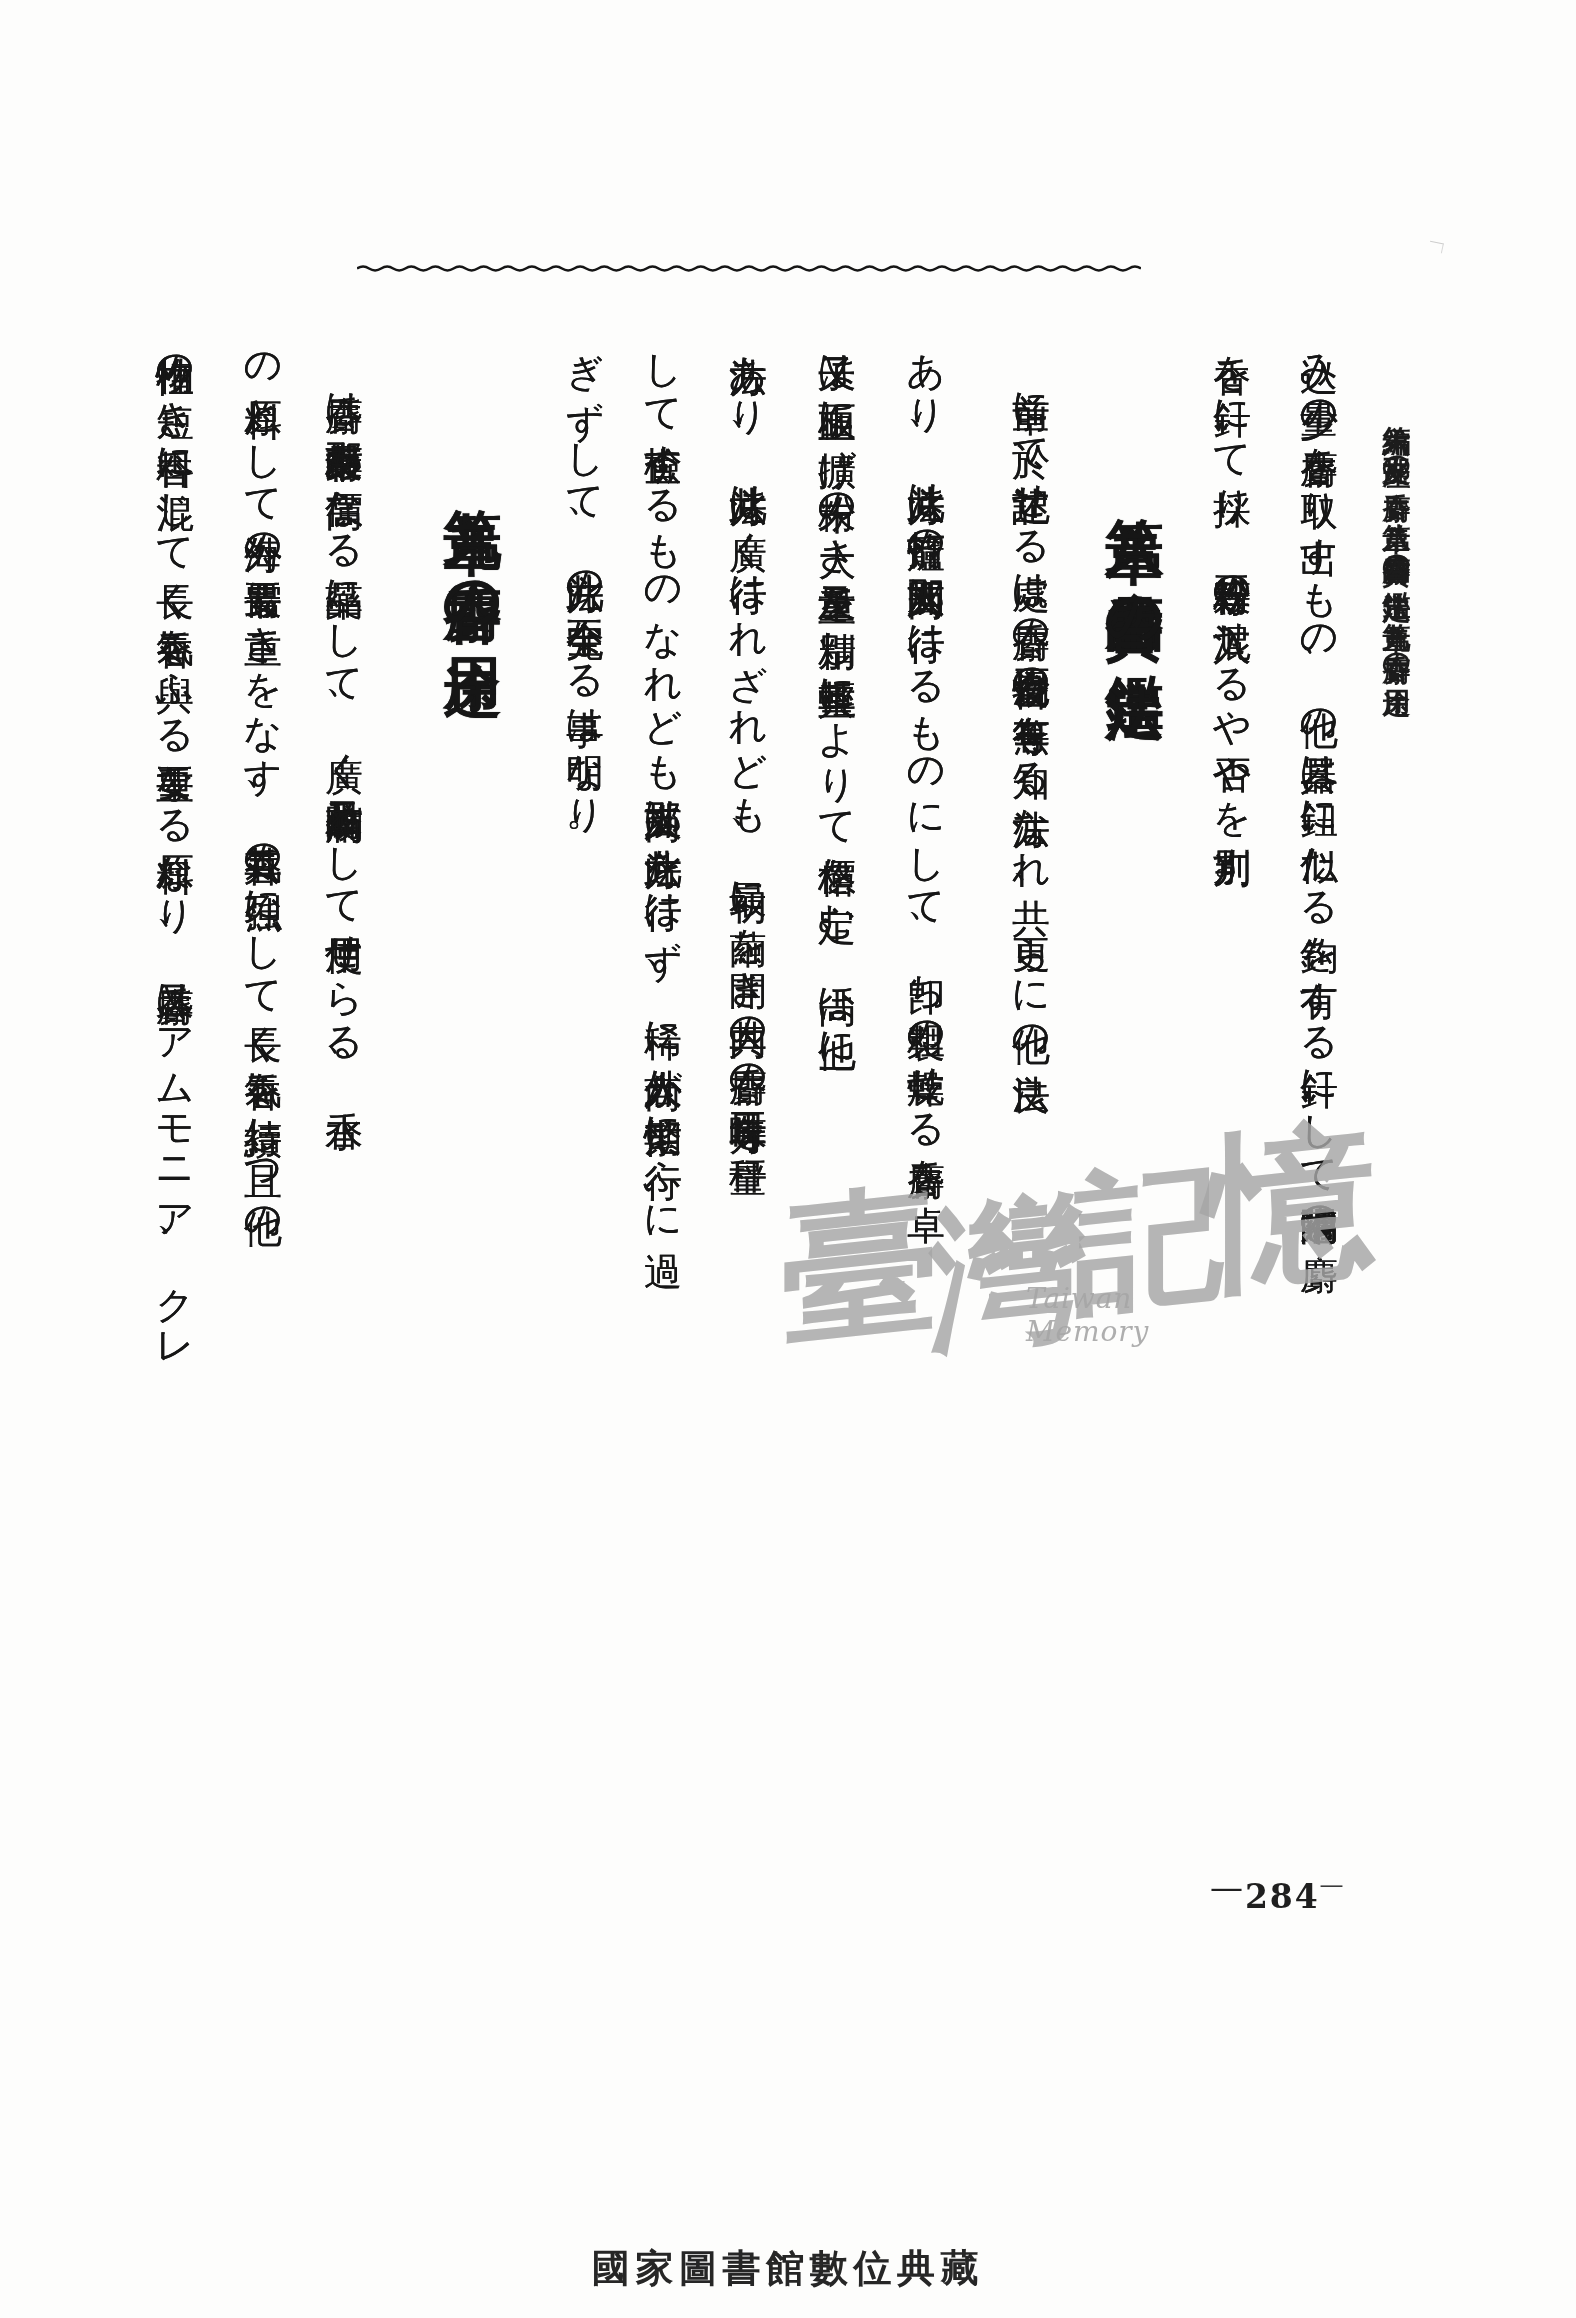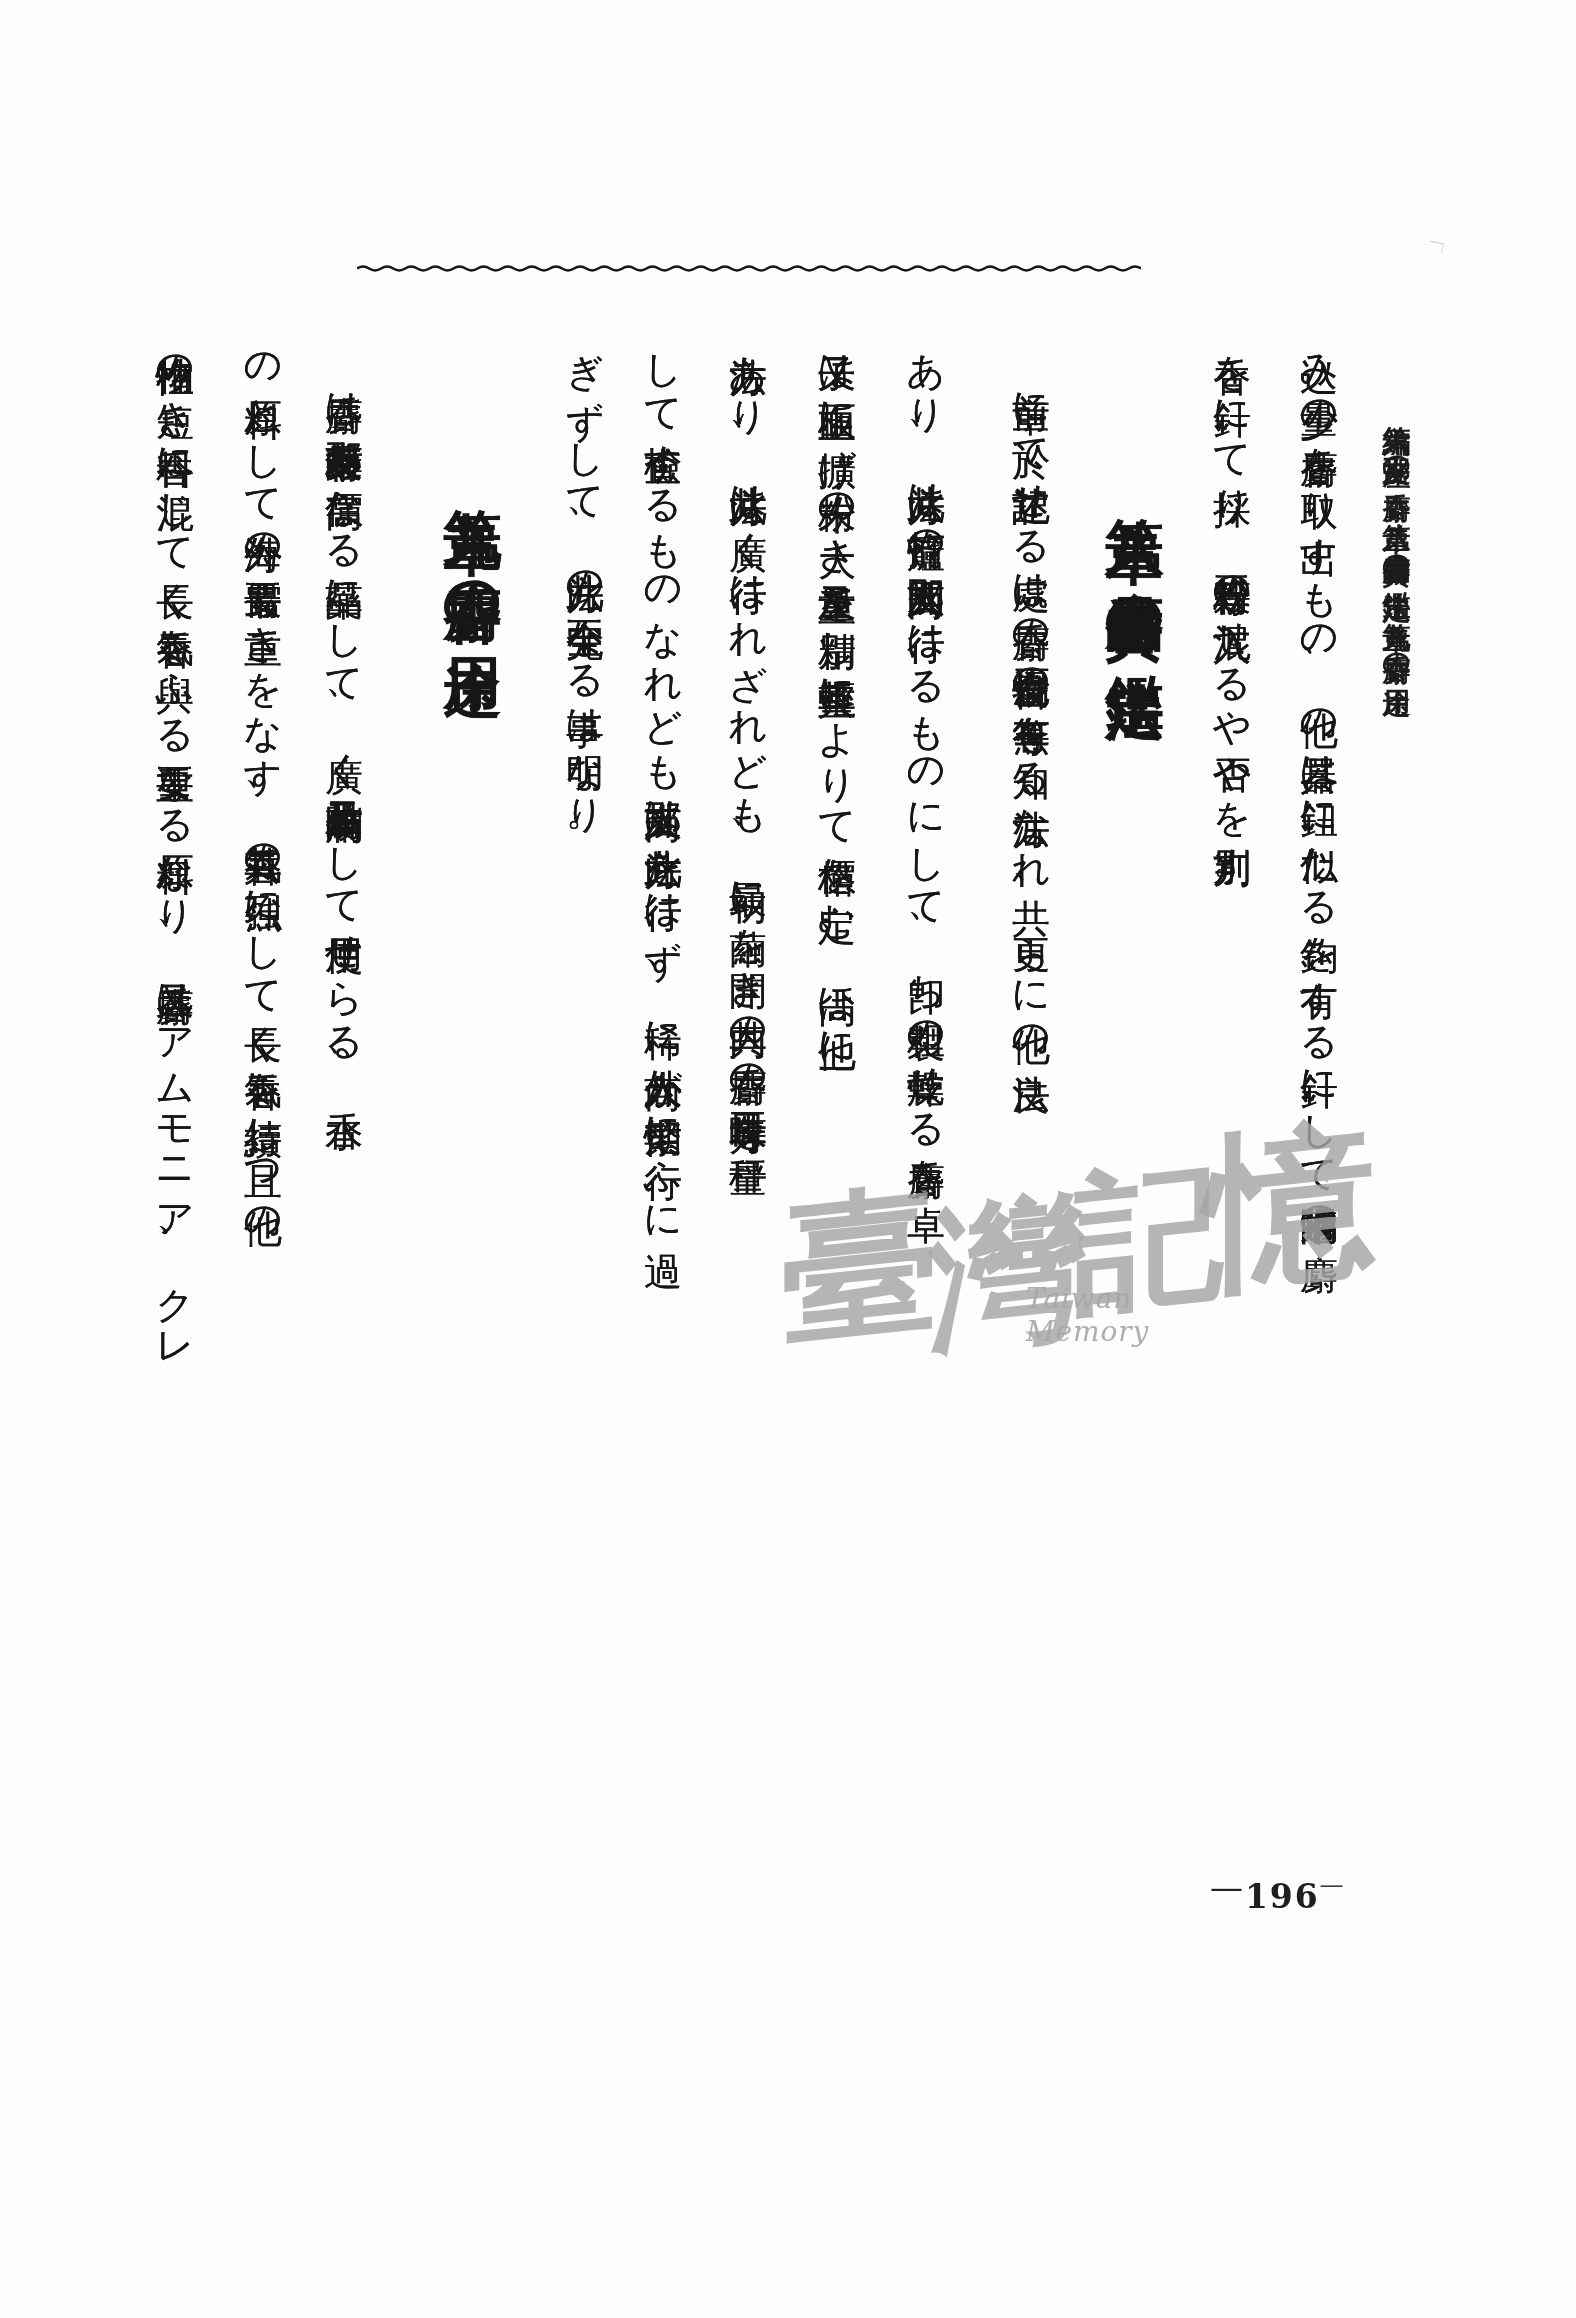--- a/index.html
+++ b/index.html
@@ -104,18 +104,19 @@
 
   <div class="watermark">
     <span class="wm-char" style="left: 781px; top: 1161px; font-size: 158px; color: rgb(166, 166, 166);">臺</span>
     <span class="wm-char" style="left: 929px; top: 1171px; font-size: 156px; color: rgb(166, 166, 166);">灣</span>
     <span class="wm-char" style="left: 1074px; top: 1139px; font-size: 150px; color: rgb(166, 166, 166);">記</span>
     <span class="wm-char" style="left: 1206px; top: 1095px; font-size: 169px; color: rgb(166, 166, 166);">憶</span>
     <span class="wm-latin" style="color: rgb(166, 166, 166);">Taiwan Memory</span>
   </div>
 
   <div class="page-number">
-    <span class="dash-l">—</span><span>196</span><span class="dash-r">—</span>
+    <span class="dash-l">—</span><span>284</span><span class="dash-r">—</span>
   </div>
 
+  <div class="footer">國家圖書館數位典藏</div>
 
 </div>
 
 
 </body></html>

